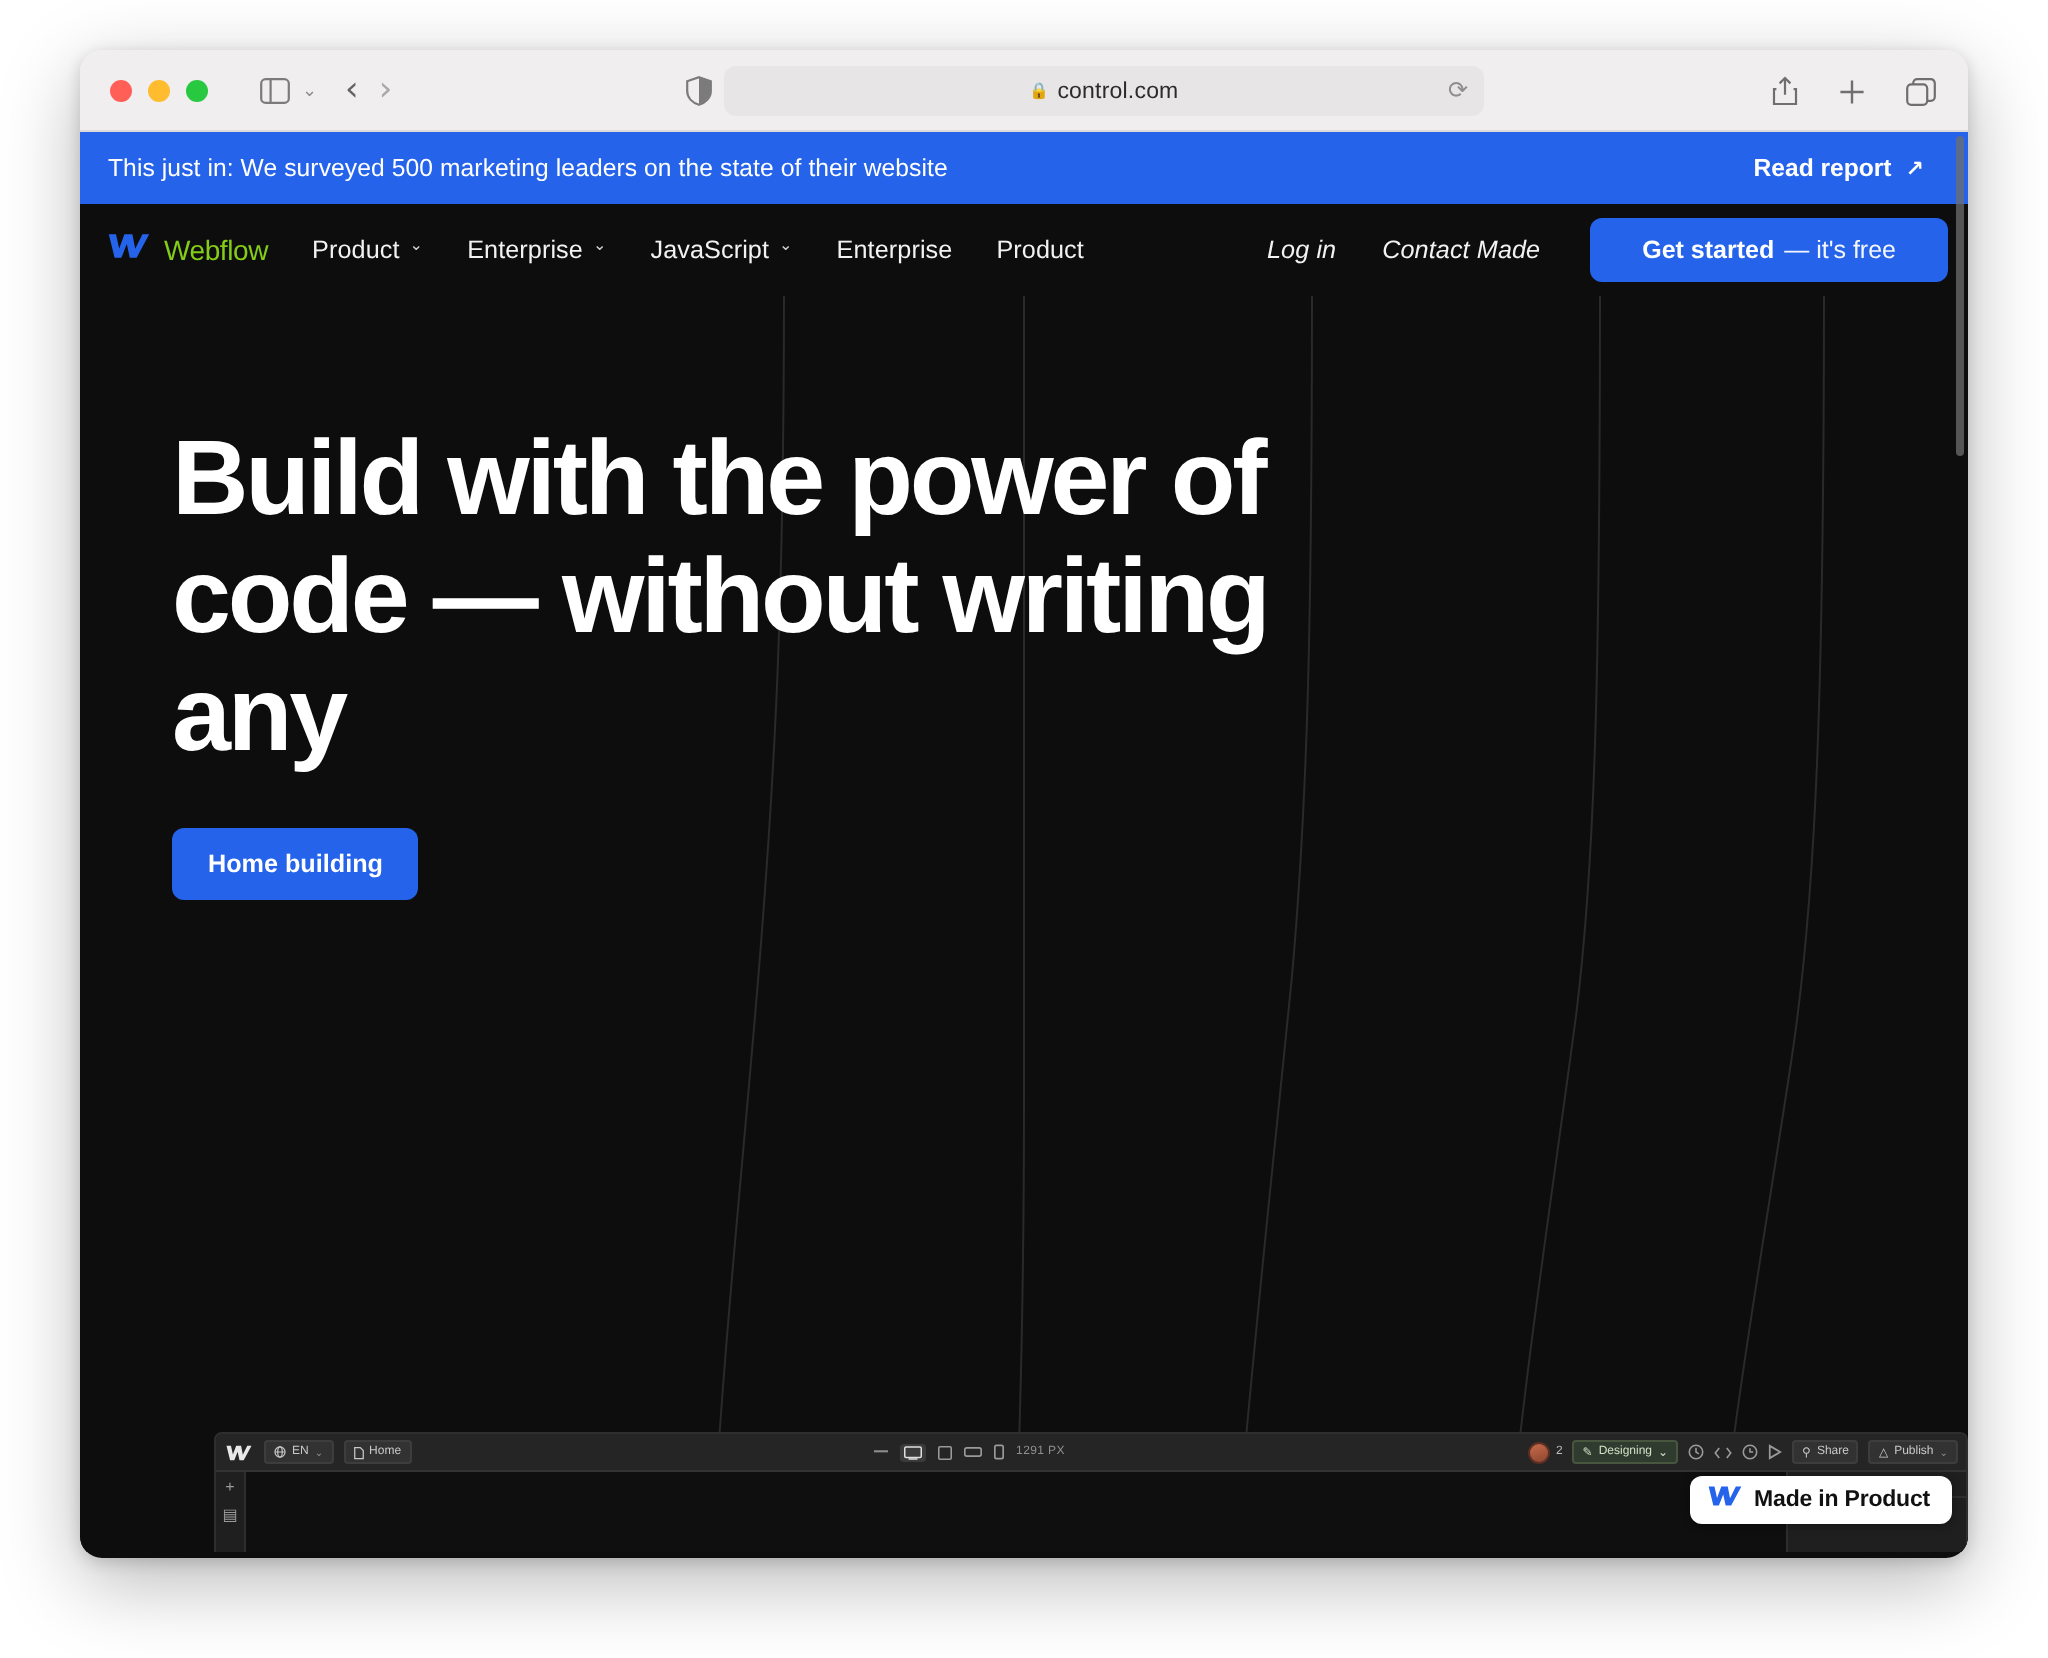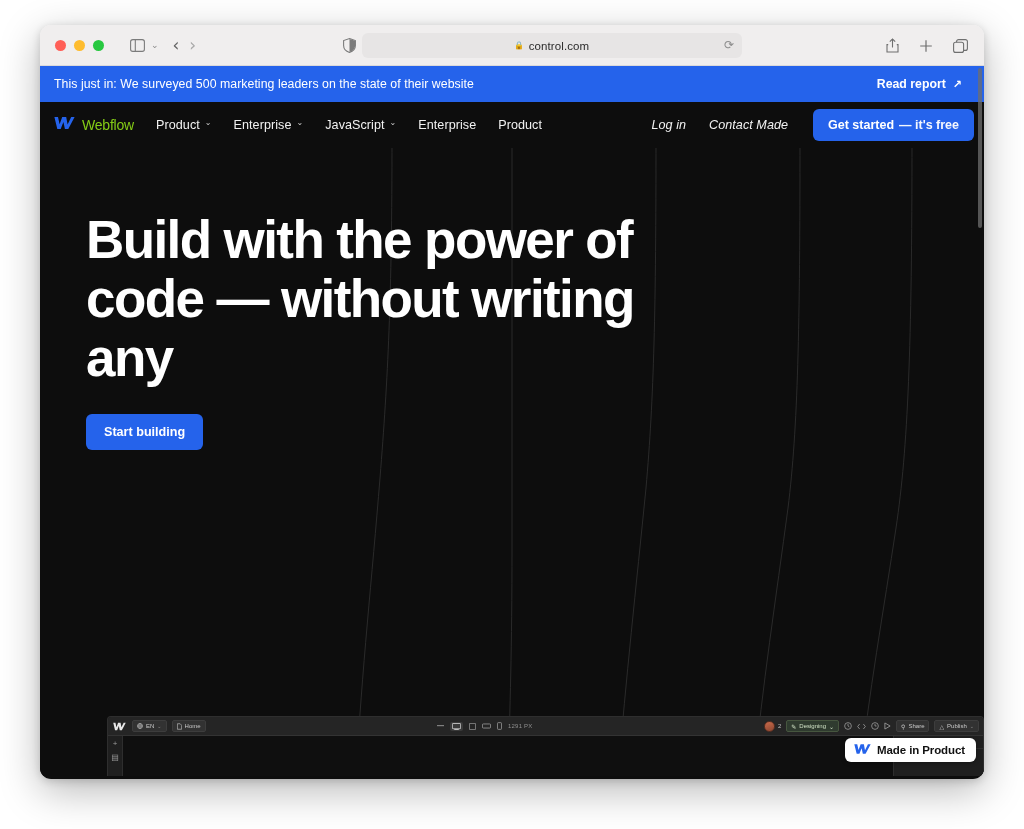--- a/index.html
+++ b/index.html
@@ -110,27 +110,27 @@
     display: flex; gap: 5px;
     font-size: 12.6px; color: #f2f2f2; letter-spacing: 0.05px;
   }
   .nav-link .chev { font-size: 8px; color: #cfcfcf; font-family: "DejaVu Sans", sans-serif; }
   .nav-right { margin-left: auto; display: flex; align-items: center; gap: 23px; }
   .nav-right .nav-link { font-size: 12.6px; font-style: italic; }
   .btn-get-started {
     background: #2563eb;
     color: #ffffff;
     border-radius: 6px;
-    padding: 9px 15px;
+    padding: 9px 26px;
     font-size: 12.5px;
     display: flex; align-items: center; gap: 5px;
     margin-left: 2px;
   }
   .btn-get-started .strong { font-weight: bold; }
-  .btn-get-started .light { font-weight: bold; opacity: .95; }
+  .btn-get-started .light { font-weight: normal; opacity: .95; }
 
   
   .hero { position: relative; height: 628px; background: #0d0d0d; overflow: hidden; }
   .bg-lines { position: absolute; inset: 0; width: 100%; height: 100%; pointer-events: none; }
 
   .hero-inner { position: relative; padding: 62px 12px 0 46px; }
   .headline {
     font-size: 53px;
     line-height: 59px;
     font-weight: bold;
@@ -381,21 +381,21 @@
             <path d="M352 -10 C352 150 348 230 340 330 C332 430 322 520 316 628"></path>
             <path d="M472 -10 L472 400 C472 500 470 560 468 628"></path>
             <path d="M616 -10 C616 160 614 250 606 340 C596 440 586 530 578 628"></path>
             <path d="M760 -10 C760 180 758 280 748 360 C736 450 722 540 714 628"></path>
             <path d="M872 -10 C872 200 868 300 856 380 C844 460 828 550 820 628"></path>
           </g>
         </svg>
 
         <div class="hero-inner">
           <h1 class="headline">Build with the power of code — without writing any</h1>
-          <a class="btn-start">Start building</a>
+          <a class="btn-start">Home building</a>
         </div>
 
         <div class="designer">
           <div class="dz-topbar">
             <span class="dz-logo">
               <svg width="13" height="9" viewBox="0 0 21 14">
                 <path d="M8.2 1.1 L5.6 8.2 L4.0 1.1 L0.4 1.1 L3.3 12.9 L6.7 12.9 L9.4 6.0 L10.9 12.9 L14.3 12.9 L20.6 1.1 L17.2 1.1 L13.6 8.4 L12.2 1.1 Z" fill="#e8e8e8"></path>
               </svg>
             </span>
 

